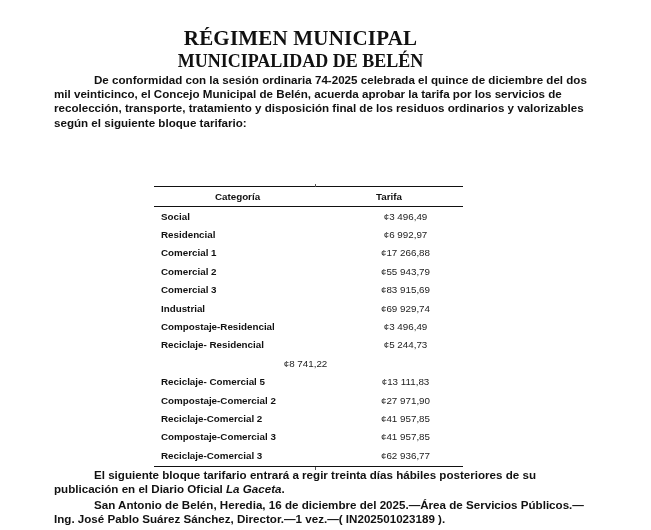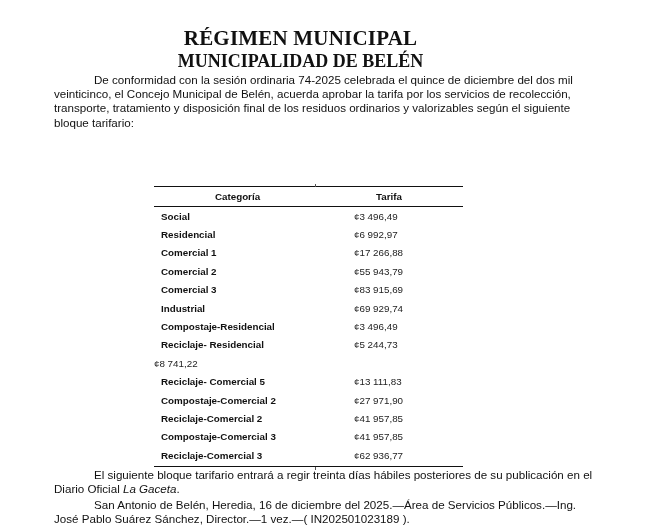--- a/index.html
+++ b/index.html
@@ -9,39 +9,39 @@
     position: absolute; left: 0; width: 601px; text-align: center;
     font-family: "Liberation Serif", serif; font-weight: bold; color: #111;
   }
   .title1 { top: 26px; font-size: 21px; letter-spacing: 0.2px; }
   .title2 { top: 51px; font-size: 18px; }
   .para {
     position: absolute; left: 54px; width: 546px;
     font-family: "Liberation Sans", sans-serif; font-size: 11.6px; line-height: 14.2px;
     color: #111; text-align: left;
   }
-  .indent { text-indent: 40px; }
+  .indent { text-indent: 40px; font-weight: bold; }
   .p1 { top: 73px; }
   .svc-title {
     position: absolute; left: 150px; width: 350px; top: 129px; text-align: center;
     font-family: "Liberation Sans", sans-serif; font-size: 11.8px; line-height: 12.6px; color: #111;
   }
   .table {
     position: absolute; left: 154px; width: 309px; top: 186px;
     border-top: 1.4px solid #111; border-bottom: 1.4px solid #111;
     font-family: "Liberation Sans", sans-serif; font-size: 9.8px; color: #111;
   }
   .tick-top { position: absolute; left: 161px; top: -3px; width: 1px; height: 3px; background: #555; }
   .tick-bot { position: absolute; left: 161px; bottom: -4px; width: 1px; height: 3px; background: #555; }
   .thead { display: flex; height: 19px; align-items: center; border-bottom: 1.4px solid #111; font-weight: bold; }
   .thead .c1 { width: 161px; text-align: center; padding-left: 6px; box-sizing: border-box; }
   .thead .c2 { flex: 1; text-align: center; padding-right: 0; }
   .row { display: flex; height: 18.4px; align-items: center; }
   .row .c1 { width: 200px; padding-left: 7px; font-weight: bold; box-sizing: border-box; }
-  .row .c2 { flex: 1; text-align: left; padding-right: 6px; color: #222; }
+  .row .c2 { flex: 1; text-align: center; padding-right: 6px; color: #222; }
   .rows { padding-top: 0px; padding-bottom: 2px; }
   .p2 { top: 468px; }
   .p3 { top: 498px; }
   em { font-style: italic; }
 </style>
 </head>
 <body>
 
 <div class="page">
 

